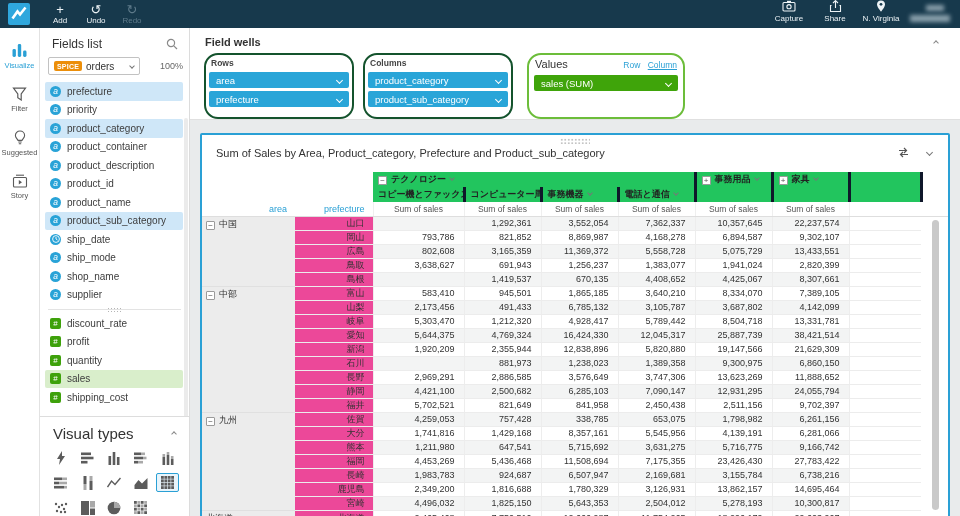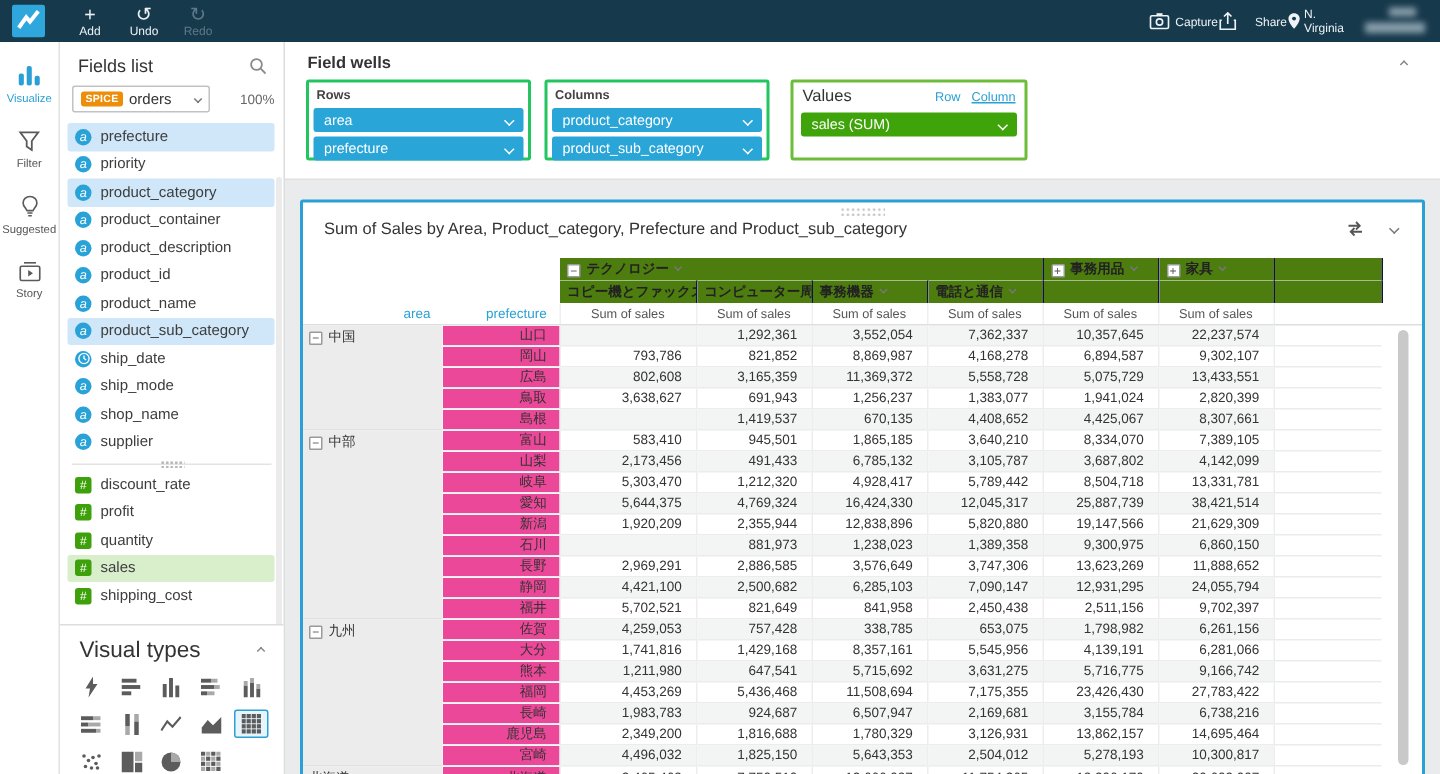--- a/index.html
+++ b/index.html
@@ -14,21 +14,21 @@
   .tb-btn{display:flex;flex-direction:column;align-items:center;justify-content:center;
     width:36px;height:28px;color:#edf3f6;font-size:8px;line-height:1;cursor:pointer}
   .tb-btn .g{font-size:13px;height:13px;line-height:12px}
   .tb-btn.first{margin-left:12px}
   .tb-btn.disabled{color:#5e7a8a}
   .titlebox{margin-left:88px;width:492px;height:20px;background:#31505f;border-radius:2px;
     display:flex;align-items:center;font-size:11px}
   .title-text{padding-left:10px;color:#fff;flex:1;white-space:nowrap;overflow:hidden}
   .autosave{display:flex;align-items:center;gap:6px;padding-right:10px;color:#d9e1e5;cursor:pointer}
   .tb-right{margin-left:auto;display:flex;align-items:center;margin-right:2px}
-  .tb-ic{display:flex;flex-direction:row;align-items:center;justify-content:space-between;
+  .tb-ic{display:flex;flex-direction:column;align-items:center;justify-content:flex-start;
     width:46px;height:28px;font-size:8px;color:#edf3f6;gap:2px;cursor:pointer}
   .user-blur{width:46px;height:22px;position:relative;margin:0 6px 0 2px}
   .user-blur::before{content:"";position:absolute;right:8px;top:2px;width:18px;height:6px;
     background:#8aa0ac;filter:blur(2px)}
   .user-blur::after{content:"";position:absolute;right:2px;top:12px;width:40px;height:7px;
     background:#8aa0ac;filter:blur(2px)}
 
   
   .chv{display:inline-block;width:4px;height:4px;border-right:1.2px solid #777;
     border-bottom:1.2px solid #777;transform:rotate(45deg);margin-left:4px;vertical-align:2px}
@@ -81,21 +81,21 @@
   .vt{width:23px;height:19px;display:flex;align-items:center;justify-content:center;
     border:1px solid transparent;border-radius:2px;cursor:pointer}
   .vt.sel{border-color:#2aa0d5;background:#e8f4fb}
 
   
   .main{position:absolute;top:28px;left:190px;right:0;bottom:0;background:#e9ebec}
   .wells{position:absolute;top:0;left:0;right:0;height:92px;background:#fff;border-bottom:1px solid #e0e0e0}
   .fw-label{position:absolute;top:8px;left:15px;font-size:11px;font-weight:bold;color:#333}
   .fw-collapse{position:absolute;top:13px;right:22px;cursor:pointer}
   .wellrow{position:absolute;top:25px;left:14px;display:flex;gap:9px}
-  .well{width:150px;height:54px;border:2px solid #22c55e;border-radius:2px;background:#fff;
+  .well{width:150px;height:66px;border:2px solid #14532d;border-radius:14px;background:#fff;
     padding:2px 3px}
   .well .wl{font-size:8.5px;font-weight:bold;color:#444;padding:1px 2px}
   .pill{height:16px;background:#29a5d8;border-radius:2px;color:#fff;font-size:9.5px;display:flex;
     align-items:center;padding:0 7px;margin-top:3px;cursor:pointer}
   .pill .pchv{margin-left:auto}
   .well.values{width:158px;border-color:#6cbd3a;margin-left:5px;padding:3px 5px}
   .values-head{display:flex;align-items:baseline;padding:0 1px}
   .values-head .vl{font-size:11px;color:#333}
   .links{margin-left:auto;font-size:8.5px;color:#2aa0d5}
   .links .rw{cursor:pointer}
@@ -107,21 +107,21 @@
     border:2px solid #2aa0d5;border-radius:2px}
   .drag-dots{position:absolute;top:3px;left:50%;width:30px;height:6px;margin-left:-15px;
     background:radial-gradient(circle,#c4c4c4 .8px,transparent 1px);background-size:3.5px 3.5px;cursor:grab}
   .card-title{position:absolute;top:12px;left:14px;font-size:11px;color:#333;white-space:nowrap}
   .card-icons{position:absolute;top:11px;right:16px;display:flex;gap:13px;align-items:center}
 
   .pivot-wrap{position:absolute;top:37px;left:0;right:0;bottom:0;overflow:hidden}
   table.pivot{border-collapse:collapse;table-layout:fixed;width:100%;font-size:9px;color:#333}
   .pivot th{font-weight:normal}
   .pivot th,.pivot td{overflow:hidden;white-space:nowrap;padding:0 4px}
-  tr.h1 th,tr.h2 th{height:15px;background:#4d7c0f;border-right:1px solid #0f172a;text-align:left;
+  tr.h1 th,tr.h2 th{height:15px;background:#22c55e;border-right:3px solid #0f172a;text-align:left;
     font-weight:bold;font-size:9px;color:#222;padding-left:5px}
   tr.h1 th.blank,tr.h2 th.blank{background:#fff;border-right:none}
   tr.h3 th{height:14px;background:#fff;border-bottom:1px solid #dedede;font-size:9px}
   tr.h3 th.rh{color:#2aa0d5;text-align:right;padding-right:8px;cursor:pointer}
   tr.h3 th.sum{color:#555;text-align:center;font-size:8.5px;border-left:1px solid #efefef}
   .pivot td{height:14px;border-bottom:1px solid #ececec}
   td.pref{background:#ec4899;text-align:right;padding-right:8px}
   td.val{text-align:right;border-left:1px solid #ededed;padding-right:9px}
   tr.band td.val{background:#f3f4f4}
   td.area-cell{background:#ececec;vertical-align:top;padding:1px 4px;border-bottom:1px solid #e0e0e0}

